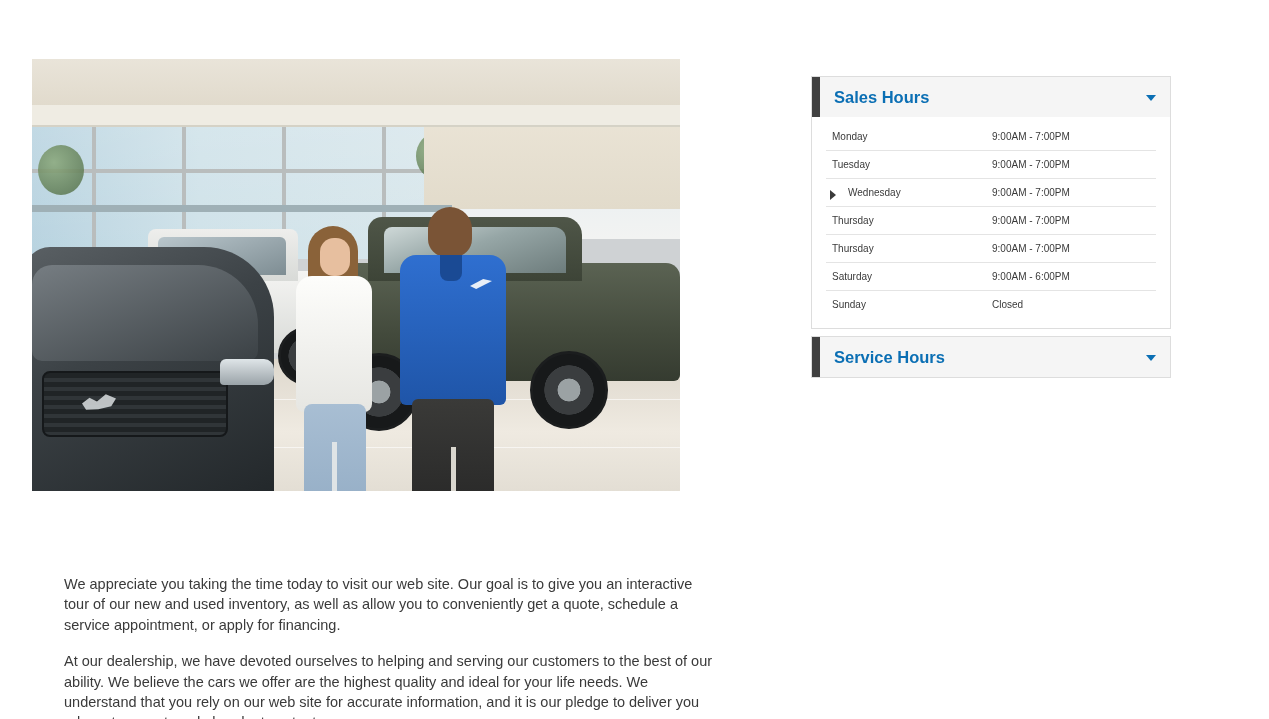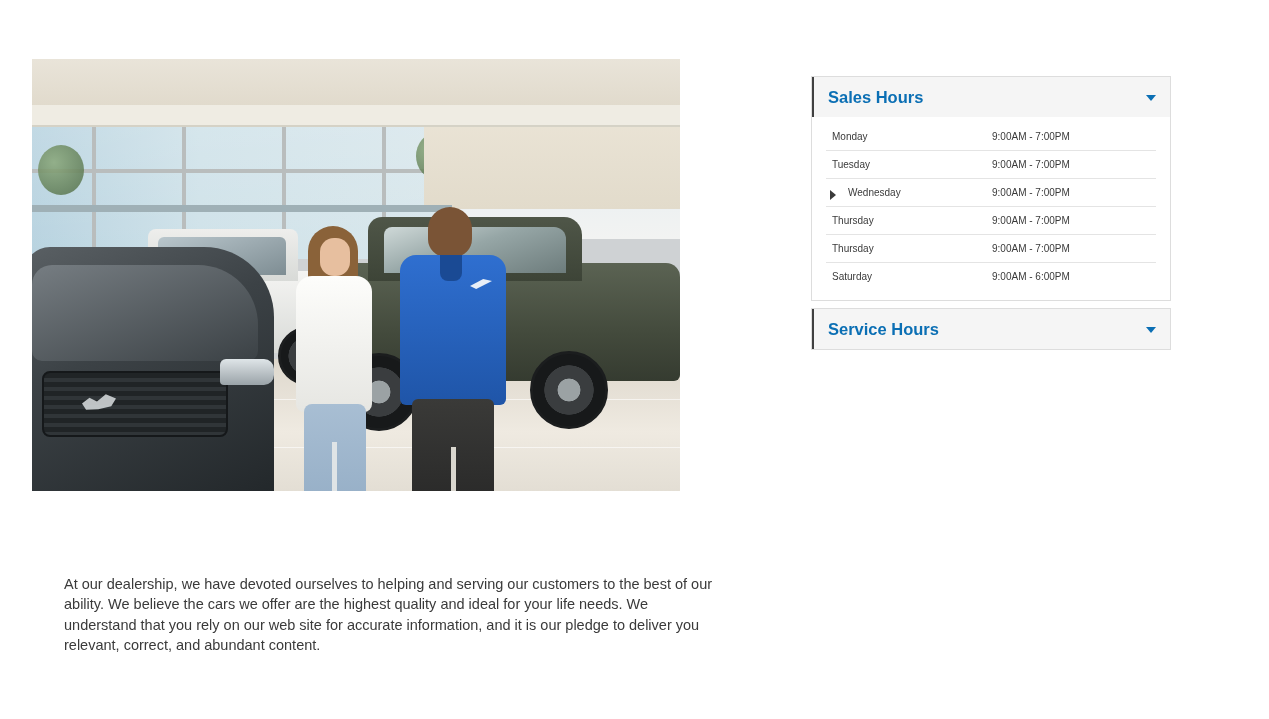--- a/index.html
+++ b/index.html
@@ -241,21 +241,21 @@
     width: 360px;
   }
   .panel {
     border: 1px solid #dddddd;
     background: #ffffff;
     margin-bottom: 7px;
   }
   .panel-head {
     height: 40px;
     background: #f5f5f5;
-    border-left: 2px solid #404040;
+    border-left: 8px solid #404040;
     display: flex;
     align-items: center;
     padding: 0 14px 0 14px;
     position: relative;
     cursor: pointer;
   }
   .panel-head .title {
     font-size: 16.5px;
     font-weight: bold;
     color: #0b6fb4;
@@ -352,20 +352,21 @@
         <div class="head"></div>
         <div class="shirt"></div>
         <div class="collar"></div>
         <div class="swoosh"></div>
         <div class="pants"></div>
         <div class="pgap"></div>
       </div>
     </div>
 
     <div class="body-copy">
+      <p>We appreciate you taking the time today to visit our web site. Our goal is to give you an interactive tour of our new and used inventory, as well as allow you to conveniently get a quote, schedule a service appointment, or apply for financing.</p>
       <p>At our dealership, we have devoted ourselves to helping and serving our customers to the best of our ability. We believe the cars we offer are the highest quality and ideal for your life needs. We understand that you rely on our web site for accurate information, and it is our pledge to deliver you relevant, correct, and abundant content.</p>
 
     </div>
   </div>
 
   <div class="hours-col">
 
     <div class="panel">
       <div class="panel-head">
         <span class="title">Sales Hours</span>
@@ -394,20 +395,24 @@
               <td class="time">9:00AM - 7:00PM</td>
             </tr>
             <tr>
               <td class="day">Thursday</td>
               <td class="time">9:00AM - 7:00PM</td>
             </tr>
             <tr>
               <td class="day">Saturday</td>
               <td class="time">9:00AM - 6:00PM</td>
             </tr>
+            <tr>
+              <td class="day">Sunday</td>
+              <td class="time">Closed</td>
+            </tr>
           </tbody>
         </table>
       </div>
     </div>
 
     <div class="panel">
       <div class="panel-head">
         <span class="title">Service Hours</span>
         <span class="caret"></span>
       </div>

